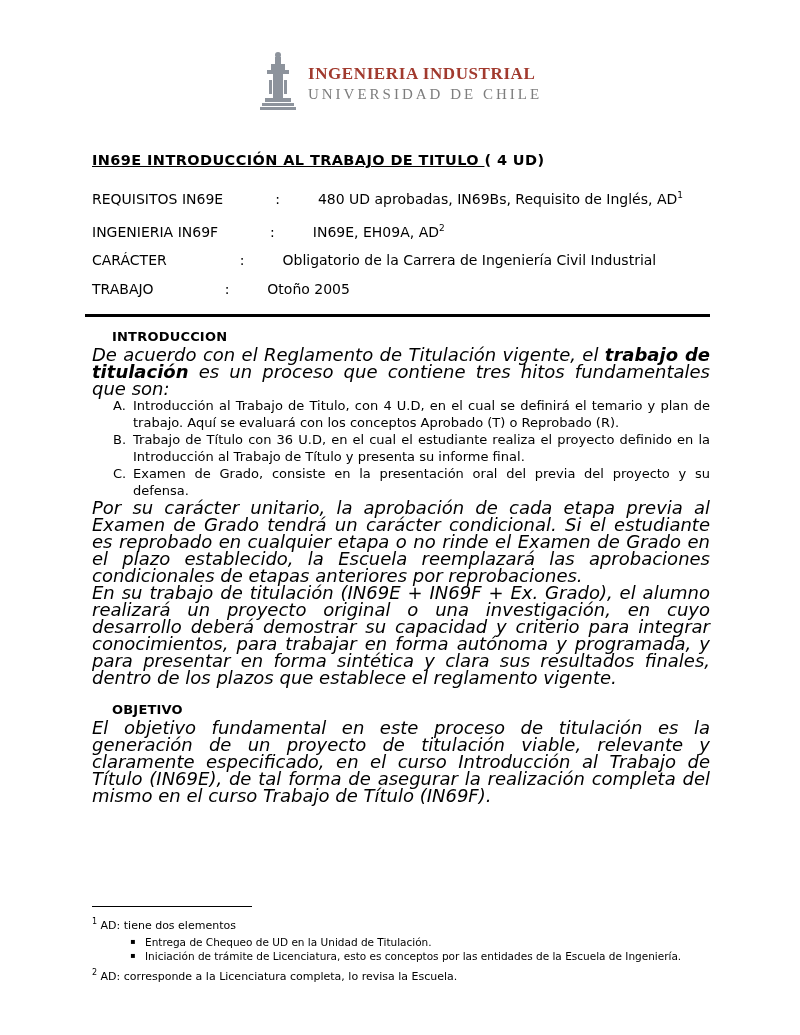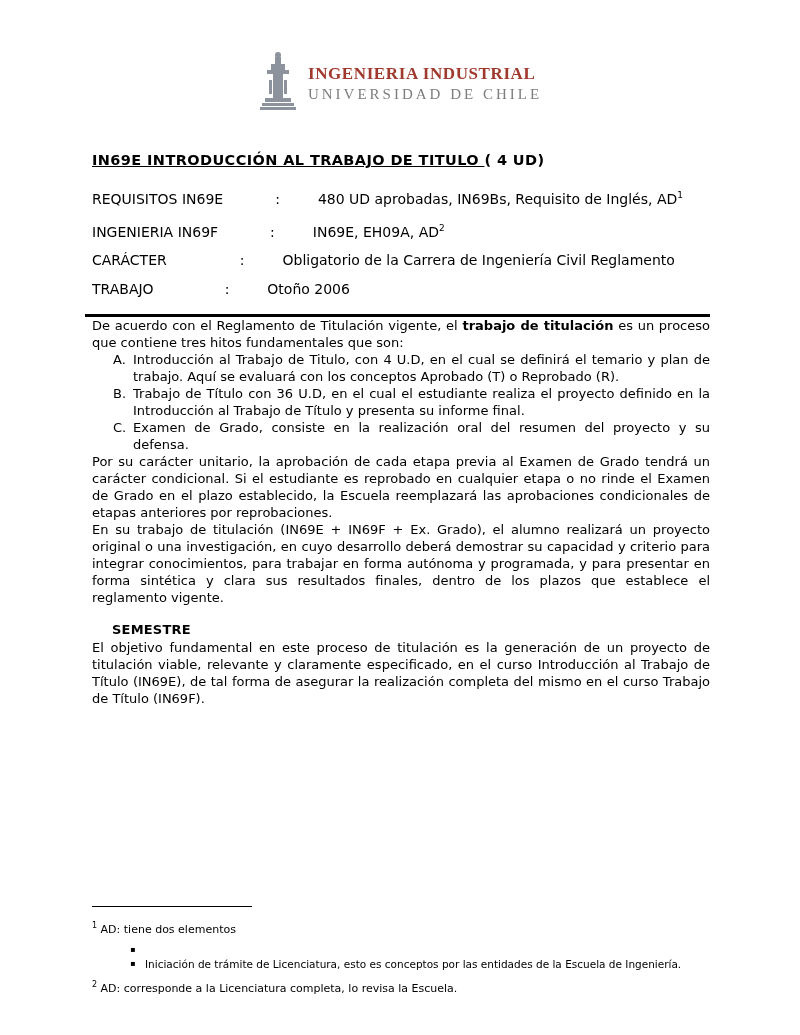--- a/index.html
+++ b/index.html
@@ -71,43 +71,44 @@
   }
 
   
   .section-heading {
     font-size: 13px;
     font-weight: bold;
     margin: 12px 0 2px 20px;
     letter-spacing: 0.2px;
   }
   .para {
-    font-size: 13px;
+    font-size: 18px;
     line-height: 17px;
     text-align: justify;
+    font-style: italic;
   }
   .list { margin-left: 21px; }
   .li { display: flex; font-size: 13px; line-height: 17px; }
   .li-marker { flex: none; width: 20px; }
   .li-text { flex: 1; text-align: justify; }
   .gap-before { margin-top: 16px; }
 
   
   .footnotes {
     position: absolute;
     left: 92px;
     right: 90px;
     top: 900px;
   }
   .fn-sep {
     width: 160px;
     border-top: 1px solid #000000;
     margin-bottom: 7px;
   }
-  .fn-line { font-size: 11px; line-height: 24px; }
+  .fn-line { font-size: 11px; line-height: 16px; }
   .fn-line sup { font-size: 8px; }
   .fn-bullets { margin: 1px 0 2px 38px; }
   .fn-bullet { display: flex; font-size: 10.5px; line-height: 14px; }
   .fn-bullet-marker { flex: none; width: 15px; font-size: 8px; line-height: 14px; }
 </style>
 </head>
 <body>
 
 <div class="page">
 
@@ -136,56 +137,58 @@
 
   <div class="content">
 
     <div class="titles">
       <div class="course-title"><span class="u">IN69E INTRODUCCIÓN AL TRABAJO DE TITULO </span><span>( 4 UD)</span></div>
     </div>
 
     <div class="requisites">
       <p class="req-row r0"><span>REQUISITOS IN69E</span><span class="sp sp-a"></span><span>:</span><span class="sp sp-b"></span><span>480 UD aprobadas, IN69Bs, Requisito de Inglés, AD</span><sup>1</sup></p>
       <p class="req-row r1"><span>INGENIERIA IN69F</span><span class="sp sp-a"></span><span>:</span><span class="sp sp-b"></span><span>IN69E, EH09A, AD</span><sup>2</sup></p>
-      <p class="req-row r2"><span>CARÁCTER</span><span class="sp sp-a"></span><span>:</span><span class="sp sp-b"></span><span>Obligatorio de la Carrera de Ingeniería Civil Reglamento</span></p>
-      <p class="req-row r3"><span>TRABAJO</span><span class="sp sp-a"></span><span>:</span><span class="sp sp-b"></span><span>Otoño 2006</span></p>
+      <p class="req-row r2"><span>CARÁCTER</span><span class="sp sp-a"></span><span>:</span><span class="sp sp-b"></span><span>Obligatorio de la Carrera de Ingeniería Civil Industrial</span></p>
+      <p class="req-row r3"><span>TRABAJO</span><span class="sp sp-a"></span><span>:</span><span class="sp sp-b"></span><span>Otoño 2005</span></p>
     </div>
 
     <div class="rule"></div>
 
+    <div class="section-heading">INTRODUCCION</div>
     <p class="para"><span>De acuerdo con el Reglamento de Titulación vigente, el </span><b>trabajo de titulación</b><span> es un proceso que contiene tres hitos fundamentales que son:</span></p>
     <div class="list">
       <div class="li">
         <span class="li-marker">A.</span>
         <span class="li-text">Introducción al Trabajo de Titulo, con 4 U.D, en el cual se definirá el temario y plan de trabajo. Aquí se evaluará con los conceptos Aprobado (T) o Reprobado (R).</span>
       </div>
       <div class="li">
         <span class="li-marker">B.</span>
         <span class="li-text">Trabajo de Título con 36 U.D, en el cual el estudiante realiza el proyecto definido en la Introducción al Trabajo de Título y presenta su informe final.</span>
       </div>
       <div class="li">
         <span class="li-marker">C.</span>
-        <span class="li-text">Examen de Grado, consiste en la realización oral del resumen del proyecto y su defensa.</span>
+        <span class="li-text">Examen de Grado, consiste en la presentación oral del previa del proyecto y su defensa.</span>
       </div>
     </div>
     <p class="para">Por su carácter unitario, la aprobación de cada etapa previa al Examen de Grado tendrá un carácter condicional. Si el estudiante es reprobado en cualquier etapa o no rinde el Examen de Grado en el plazo establecido, la Escuela reemplazará las aprobaciones condicionales de etapas anteriores por reprobaciones.</p>
 
     <p class="para">En su trabajo de titulación (IN69E + IN69F + Ex. Grado), el alumno realizará un proyecto original o una investigación, en cuyo desarrollo deberá demostrar su capacidad y criterio para integrar conocimientos, para trabajar en forma autónoma y programada, y para presentar en forma sintética y clara sus resultados finales, dentro de los plazos que establece el reglamento vigente.</p>
 
-    <div class="section-heading gap-before">SEMESTRE</div>
+    <div class="section-heading gap-before">OBJETIVO</div>
     <p class="para">El objetivo fundamental en este proceso de titulación es la generación de un proyecto de titulación viable, relevante y claramente especificado, en el curso Introducción al Trabajo de Título (IN69E), de tal forma de asegurar la realización completa del mismo en el curso Trabajo de Título (IN69F).</p>
 
   </div>
 
   <div class="footnotes">
     <div class="fn-sep"></div>
     <div class="fn-line"><sup>1</sup><span> AD: tiene dos elementos</span></div>
     <div class="fn-bullets">
       <div class="fn-bullet">
         <span class="fn-bullet-marker">▪</span>
+        <span>Entrega de Chequeo de UD en la Unidad de Titulación.</span>
       </div>
       <div class="fn-bullet">
         <span class="fn-bullet-marker">▪</span>
         <span>Iniciación de trámite de Licenciatura, esto es conceptos por las entidades de la Escuela de Ingeniería.</span>
       </div>
     </div>
     <div class="fn-line"><sup>2</sup><span> AD: corresponde  a la Licenciatura completa, lo revisa la Escuela.</span></div>
   </div>
 
 </div>

